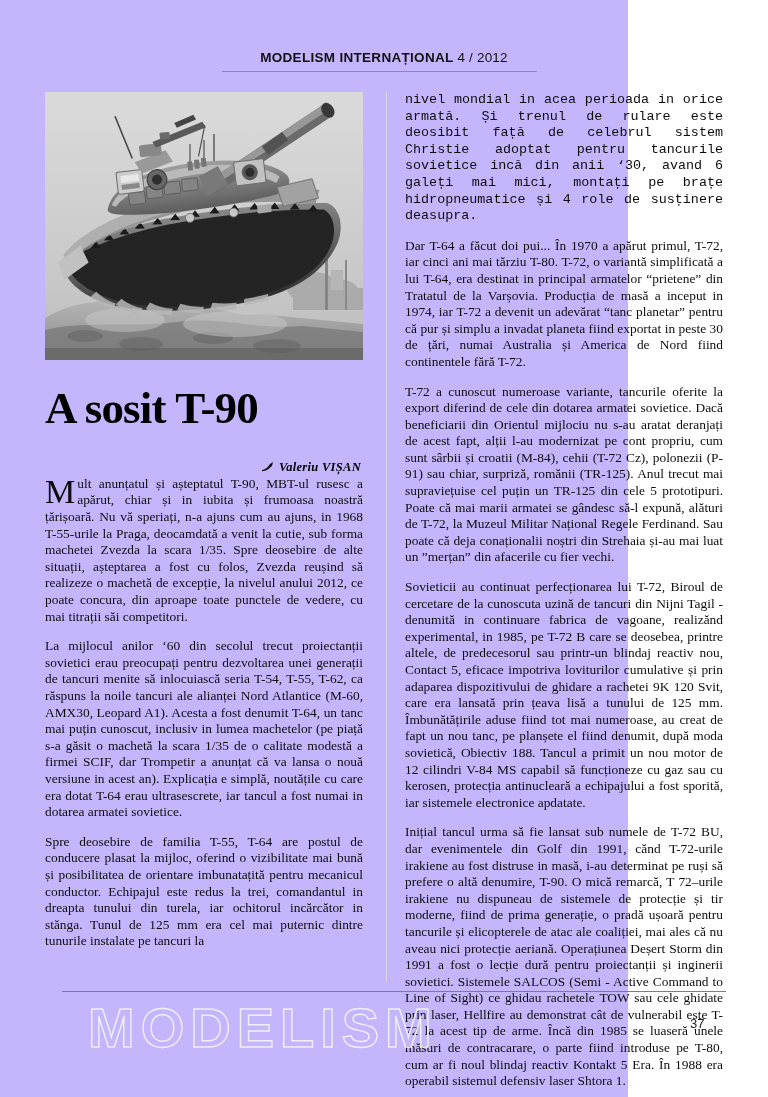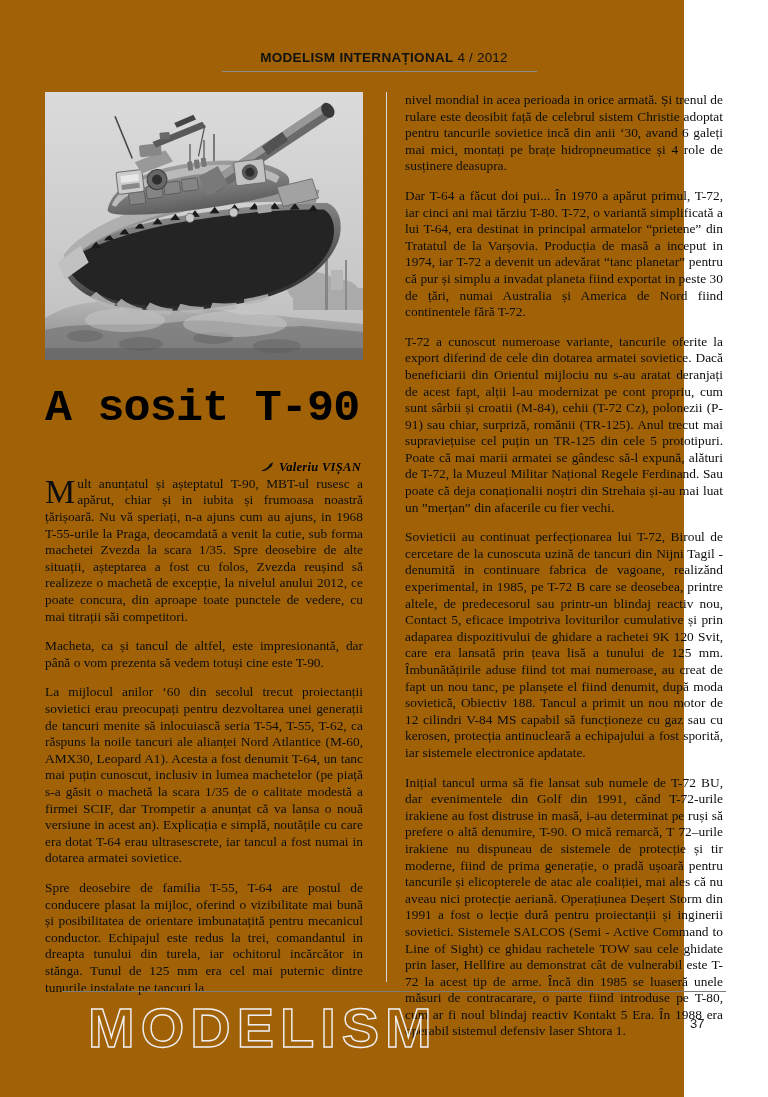--- a/index.html
+++ b/index.html
@@ -12,23 +12,23 @@
     height: 1097px;
     position: relative;
     font-family: "Liberation Serif", serif;
     color: #000;
     overflow: hidden;
   }
 
   .page {
     position: absolute;
     inset: 0;
-    width: 684px;
+    width: 628px;
     height: 1097px;
-    background: #a16207;
+    background: #c4b5fd;
   }
 
   
   .runhead {
     position: absolute;
     top: 48px;
     left: 0;
     width: 768px;
     text-align: center;
   }
@@ -85,21 +85,21 @@
     width: 318px;
     height: 268px;
     background: #d9d9d9;
     overflow: hidden;
     margin-bottom: 14px;
   }
   .photo svg { display: block; }
 
   
   .headline {
-    font-family: Liberation Mono, monospace;
+    font-family: Liberation Serif, serif;
     font-weight: bold;
     font-size: 45px;
     line-height: 1.02;
     letter-spacing: -0.8px;
     margin: 26px 0 0 0;
     color: #000;
   }
   .byline {
     text-align: right;
     margin: 28px 2px 0 0;
@@ -132,21 +132,21 @@
   .first-para::first-letter {
     float: left;
     font-family: "Liberation Serif", serif;
     font-size: 34px;
     line-height: 28px;
     font-weight: normal;
     padding: 1px 2px 0 0;
     margin-top: 1px;
   }
 
-  .rcol-top { margin-top: 0; }
+  .rcol-top { margin-top: 0; font-family: Liberation Mono, monospace; }
 
   .continuare {
     margin-top: 10px;
     text-align: right;
     font-family: "Liberation Sans", sans-serif;
     font-style: italic;
     font-size: 10.5px;
     color: #1a1a1a;
   }
 
@@ -345,21 +345,20 @@
       </div>
 
       <h1 class="headline">A sosit T-90</h1>
 
       <div class="byline"><span class="nib"><svg width="13" height="11" viewBox="0 0 13 11">
               <path d="M1 9 C4 9, 6 7, 9 3 L12 1 L11 5 C8 8, 5 10, 1 10 Z" fill="#111"></path>
               <path d="M1 10 L5 8" stroke="#111" stroke-width="0.9" fill="none"></path>
             </svg></span><span>Valeriu VIȘAN</span></div>
 
       <p class="body first-para">Mult anunțatul și așteptatul T-90, MBT-ul rusesc a apărut, chiar și in iubita și frumoasa noastră țărișoară. Nu vă speriați, n-a ajuns cum au ajuns, in 1968 T-55-urile la Praga, deocamdată a venit la cutie, sub forma machetei Zvezda la scara 1/35. Spre deosebire de alte situații, așteptarea a fost cu folos, Zvezda reușind să realizeze o machetă de excepție, la nivelul anului 2012, ce poate concura, din aproape toate punctele de vedere, cu mai titrații săi competitori.</p>
-      <p class="body">Macheta, ca și tancul de altfel, este impresionantă, dar până o vom prezenta să vedem totuși cine este T-90.</p>
       <p class="body">La mijlocul anilor ‘60 din secolul trecut proiectanții sovietici erau preocupați pentru dezvoltarea unei generații de tancuri menite să inlocuiască seria T-54, T-55, T-62, ca răspuns la noile tancuri ale alianței Nord Atlantice (M-60, AMX30, Leopard A1). Acesta a fost denumit T-64, un tanc mai puțin cunoscut, inclusiv in lumea machetelor (pe piață s-a găsit o machetă la scara 1/35 de o calitate modestă a firmei SCIF, dar Trompetir a anunțat că va lansa o nouă versiune in acest an). Explicația e simplă, noutățile cu care era dotat T-64 erau ultrasescrete, iar tancul a fost numai in dotarea armatei sovietice.</p>
       <p class="body">Spre deosebire de familia T-55, T-64 are postul de conducere plasat la mijloc, oferind o vizibilitate mai bună și posibilitatea de orientare imbunatațită pentru mecanicul conductor. Echipajul este redus la trei, comandantul in dreapta tunului din turela, iar ochitorul incărcător in stănga. Tunul de 125 mm era cel mai puternic dintre tunurile instalate pe tancuri la</p>
     </div>
 
     <div class="col col-right">
       <p class="body rcol-top">nivel mondial in acea perioada in orice armată. Și trenul de rulare este deosibit față de celebrul sistem Christie adoptat pentru tancurile sovietice incă din anii ‘30, avand 6 galeți mai mici, montați pe brațe hidropneumatice și 4 role de susținere deasupra.</p>
       <p class="body">Dar T-64 a făcut doi pui... În 1970 a apărut primul, T-72, iar cinci ani mai tărziu T-80. T-72, o variantă simplificată a lui T-64, era destinat in principal armatelor “prietene” din Tratatul de la Varșovia. Producția de masă a inceput in 1974, iar T-72 a devenit un adevărat “tanc planetar” pentru că pur și simplu a invadat planeta fiind exportat in peste 30 de țări, numai Australia și America de Nord fiind continentele fără T-72.</p>
       <p class="body">T-72 a cunoscut numeroase variante, tancurile oferite la export diferind de cele din dotarea armatei sovietice. Dacă beneficiarii din Orientul mijlociu nu s-au aratat deranjați de acest fapt, alții l-au modernizat pe cont propriu, cum sunt sârbii și croatii (M-84), cehii (T-72 Cz), polonezii (P-91) sau chiar, surpriză, romănii (TR-125). Anul trecut mai supraviețuise cel puțin un TR-125 din cele 5 prototipuri. Poate că mai marii armatei se gândesc să-l expună, alături de T-72, la Muzeul Militar Național Regele Ferdinand. Sau poate că deja conaționalii noștri din Strehaia și-au mai luat un ”merțan” din afacerile cu fier vechi.</p>
       <p class="body">Sovieticii  au continuat perfecționarea lui T-72, Biroul de cercetare de la cunoscuta uzină de tancuri din Nijni Tagil - denumită in continuare fabrica de vagoane, realizănd experimental, in 1985, pe T-72 B care se deosebea, printre altele, de predecesorul sau printr-un blindaj reactiv nou, Contact 5, eficace impotriva loviturilor cumulative și prin adaparea dispozitivului de ghidare a rachetei 9K 120 Svit, care era lansată prin țeava lisă a tunului de 125 mm. Îmbunătățirile aduse fiind tot mai numeroase, au creat de fapt un nou tanc, pe planșete el fiind denumit, după moda sovietică, Obiectiv 188. Tancul a primit un nou motor de 12 cilindri V-84 MS capabil să funcționeze cu gaz sau cu kerosen, protecția antinucleară a echipajului a fost sporită, iar sistemele electronice apdatate.</p>
       <p class="body">Inițial tancul urma să fie lansat sub numele de T-72 BU, dar evenimentele din Golf din 1991, cănd T-72-urile irakiene au fost distruse in masă, i-au determinat pe ruși să prefere o altă denumire, T-90. O mică remarcă, T 72–urile irakiene nu dispuneau de sistemele de protecție și tir moderne, fiind de prima generație, o pradă ușoară pentru tancurile și elicopterele de atac ale coaliției, mai ales că nu aveau nici protecție aeriană. Operațiunea Deșert Storm din 1991 a fost o lecție dură pentru proiectanții și inginerii sovietici. Sistemele SALCOS (Semi - Active Command to Line of Sight) ce ghidau rachetele TOW sau cele ghidate prin laser, Hellfire au demonstrat cât de vulnerabil este T-72 la acest tip de arme. Încă din 1985 se luaseră unele măsuri de contracarare, o parte fiind introduse pe T-80, cum ar fi noul blindaj reactiv Kontakt 5 Era. În 1988 era operabil sistemul defensiv laser Shtora 1.</p>

